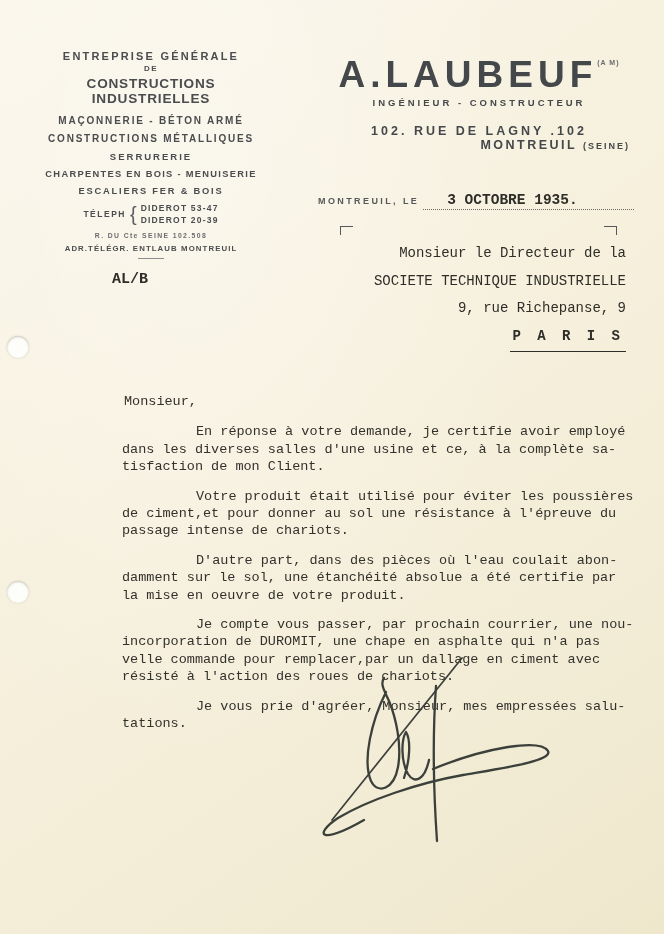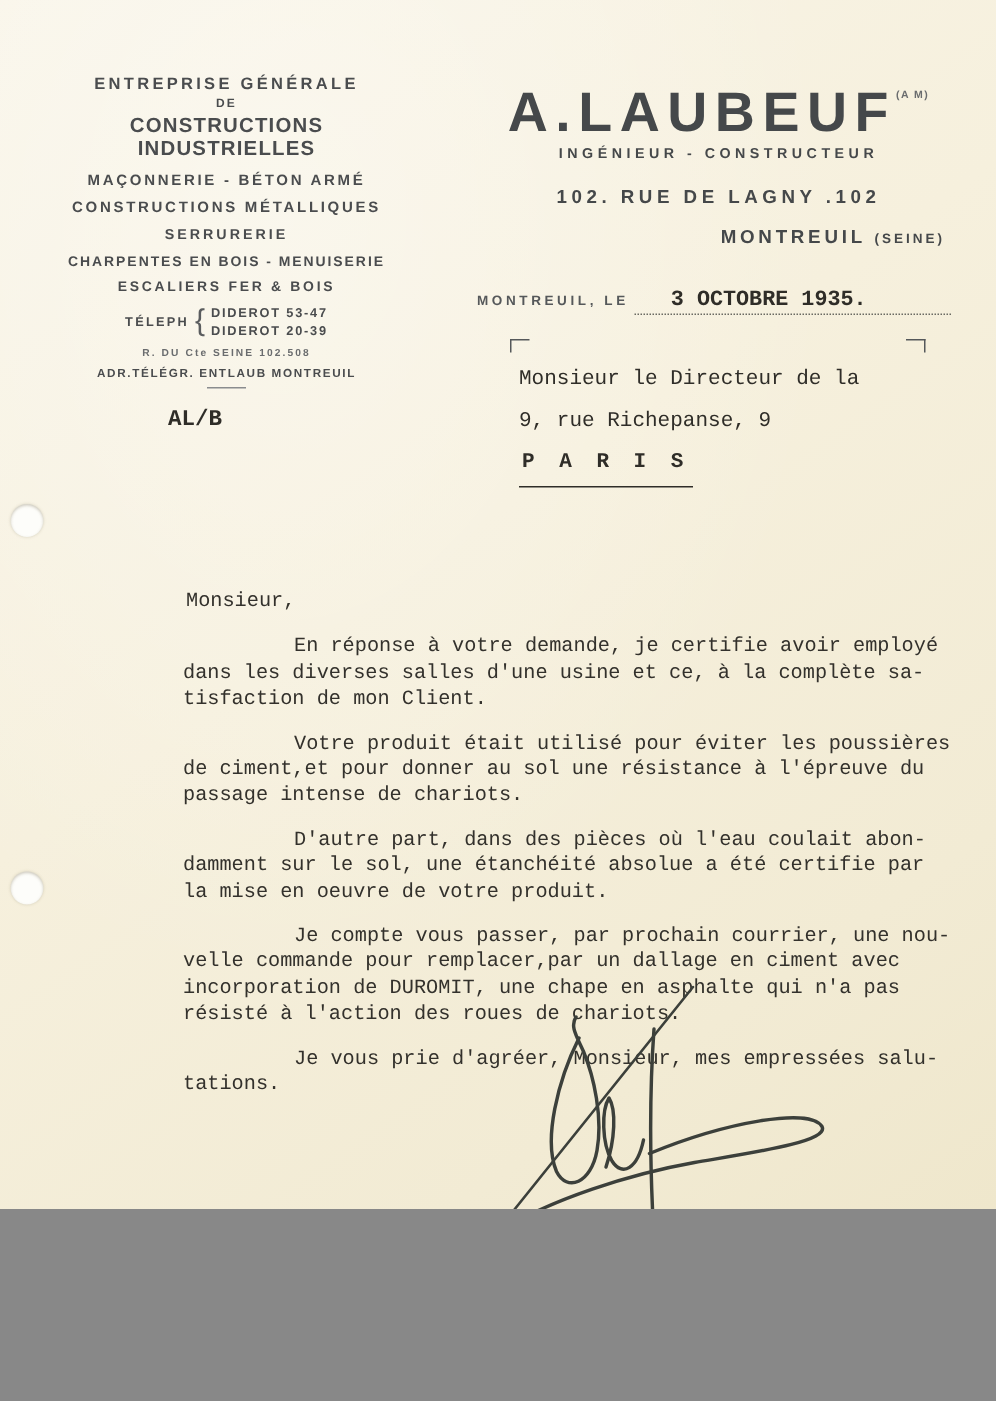--- a/index.html
+++ b/index.html
@@ -1,17 +1,17 @@
 <!DOCTYPE html>
 <html><head>
 <meta charset="utf-8">
 <style>
   html,body{margin:0;padding:0;background:#888;}
   .page{
-    position:relative;width:664px;height:806px;margin:0 auto;overflow:hidden;
+    position:relative;width:664px;height:934px;margin:0 auto;overflow:hidden;
     background:
       radial-gradient(ellipse at 28% 18%, rgba(255,255,255,.35) 0%, rgba(255,255,255,0) 55%),
       linear-gradient(145deg,#f9f5e9 0%,#f6f0dd 45%,#f2ebd4 80%,#efe7cc 100%);
     font-family:"Liberation Sans", sans-serif;
     color:#4a4c4e;
   }
   
   .hole{position:absolute;width:22px;height:22px;border-radius:50%;
     background:#fdfdfa;box-shadow:inset 0 1px 2px rgba(120,110,80,.35), 0 0 2px rgba(120,110,80,.25);}
   .hole1{left:7px;top:336px;}
@@ -38,36 +38,36 @@
   .lh-divider{width:26px;height:1px;background:#8a8c8e;margin:5px auto 0;}
   .ref{font-family:"Liberation Mono", monospace;font-size:15px;font-weight:700;color:#2f2d28;
        text-align:left;margin:12px 0 0 76px;}
 
   
   .lh-right{position:absolute;left:312px;top:56px;width:334px;text-align:center;color:#45484a;}
   .lh-name{font-size:37px;font-weight:700;letter-spacing:5px;line-height:1;white-space:nowrap;}
   .lh-name sup{font-size:7px;letter-spacing:1px;vertical-align:22px;font-weight:600;color:#6a6c6e;}
   .lh-title{font-size:9.5px;letter-spacing:3px;font-weight:700;margin-top:4px;}
   .lh-addr{font-size:12.5px;letter-spacing:3px;font-weight:600;margin-top:16px;}
-  .lh-city{font-size:12.5px;letter-spacing:2.5px;font-weight:700;margin-top:13px;text-align:right;padding-right:16px;}
+  .lh-city{font-size:12.5px;letter-spacing:2.5px;font-weight:700;margin-top:0;text-align:right;padding-right:16px;}
   .lh-city .paren{font-size:9px;letter-spacing:2px;font-weight:600;}
 
   
   .dateline{position:absolute;left:318px;top:192px;width:316px;display:flex;align-items:baseline;}
   .dl-label{font-size:9px;letter-spacing:2.4px;font-weight:600;color:#55585a;white-space:nowrap;}
   .dl-typed{flex:1;margin-left:4px;border-bottom:1.5px dotted #6a6a62;padding:0 0 1px 24px;
     font-family:"Liberation Mono", monospace;font-size:14.5px;font-weight:700;color:#2f2d28;white-space:nowrap;}
 
   
   .bracket{position:absolute;width:12px;height:8px;}
   .bl{left:340px;top:226px;border-top:1.2px solid #55585a;border-left:1.2px solid #55585a;}
   .br{left:604px;top:226px;border-top:1.2px solid #55585a;border-right:1.2px solid #55585a;}
 
   
-  .recipient{position:absolute;left:346px;top:240px;width:280px;text-align:left;
+  .recipient{position:absolute;left:346px;top:240px;width:280px;text-align:right;
     font-family:"Liberation Mono", monospace;font-size:14px;color:#2f2d28;font-weight:500;}
   .recipient .rline{line-height:27.5px;white-space:nowrap;}
   .recipient .city span{display:inline-block;letter-spacing:4px;border-bottom:1.6px solid #2f2d28;
     padding:0 2px 1px 2px;font-weight:700;}
 
   
   .body{position:absolute;left:122px;top:393px;width:524px;
     font-family:"Liberation Mono", monospace;font-size:13.5px;color:#33312c;}
   .body .line{white-space:pre;line-height:17.4px;}
   .body .indent{text-indent:74px;}
@@ -125,20 +125,21 @@
   <div class="dateline">
     <span class="dl-label">MONTREUIL, LE</span>
     <span class="dl-typed"><span>3 OCTOBRE 1935.</span></span>
   </div>
 
   <span class="bracket bl"></span>
   <span class="bracket br"></span>
 
   <section class="recipient">
     <div class="rline">Monsieur le Directeur de la</div>
+    <div class="rline">SOCIETE TECHNIQUE INDUSTRIELLE</div>
     <div class="rline">9, rue Richepanse, 9</div>
     <div class="rline city"><span>P A R I S</span></div>
   </section>
 
   <main class="body">
     <div class="salutation">Monsieur,</div>
 
     <div class="para">
       <div class="line indent">En réponse à votre demande, je certifie avoir employé</div>
       <div class="line">dans les diverses salles d'une usine et ce, à la complète sa-</div>
@@ -152,22 +153,22 @@
     </div>
 
     <div class="para">
       <div class="line indent">D'autre part, dans des pièces où l'eau coulait abon-</div>
       <div class="line">damment sur le sol, une étanchéité absolue a été certifie par</div>
       <div class="line">la mise en oeuvre de votre produit.</div>
     </div>
 
     <div class="para">
       <div class="line indent">Je compte vous passer, par prochain courrier, une nou-</div>
+      <div class="line">incorporation de DUROMIT, une chape en asphalte qui n'a pas</div>
       <div class="line">velle commande pour remplacer,par un dallage en ciment avec</div>
-      <div class="line">incorporation de DUROMIT, une chape en asphalte qui n'a pas</div>
       <div class="line">résisté à l'action des roues de chariots.</div>
     </div>
 
     <div class="para">
       <div class="line indent">Je vous prie d'agréer, Monsieur, mes empressées salu-</div>
       <div class="line">tations.</div>
     </div>
   </main>
 
   <svg class="signature" viewBox="0 0 256 205" aria-hidden="true">

